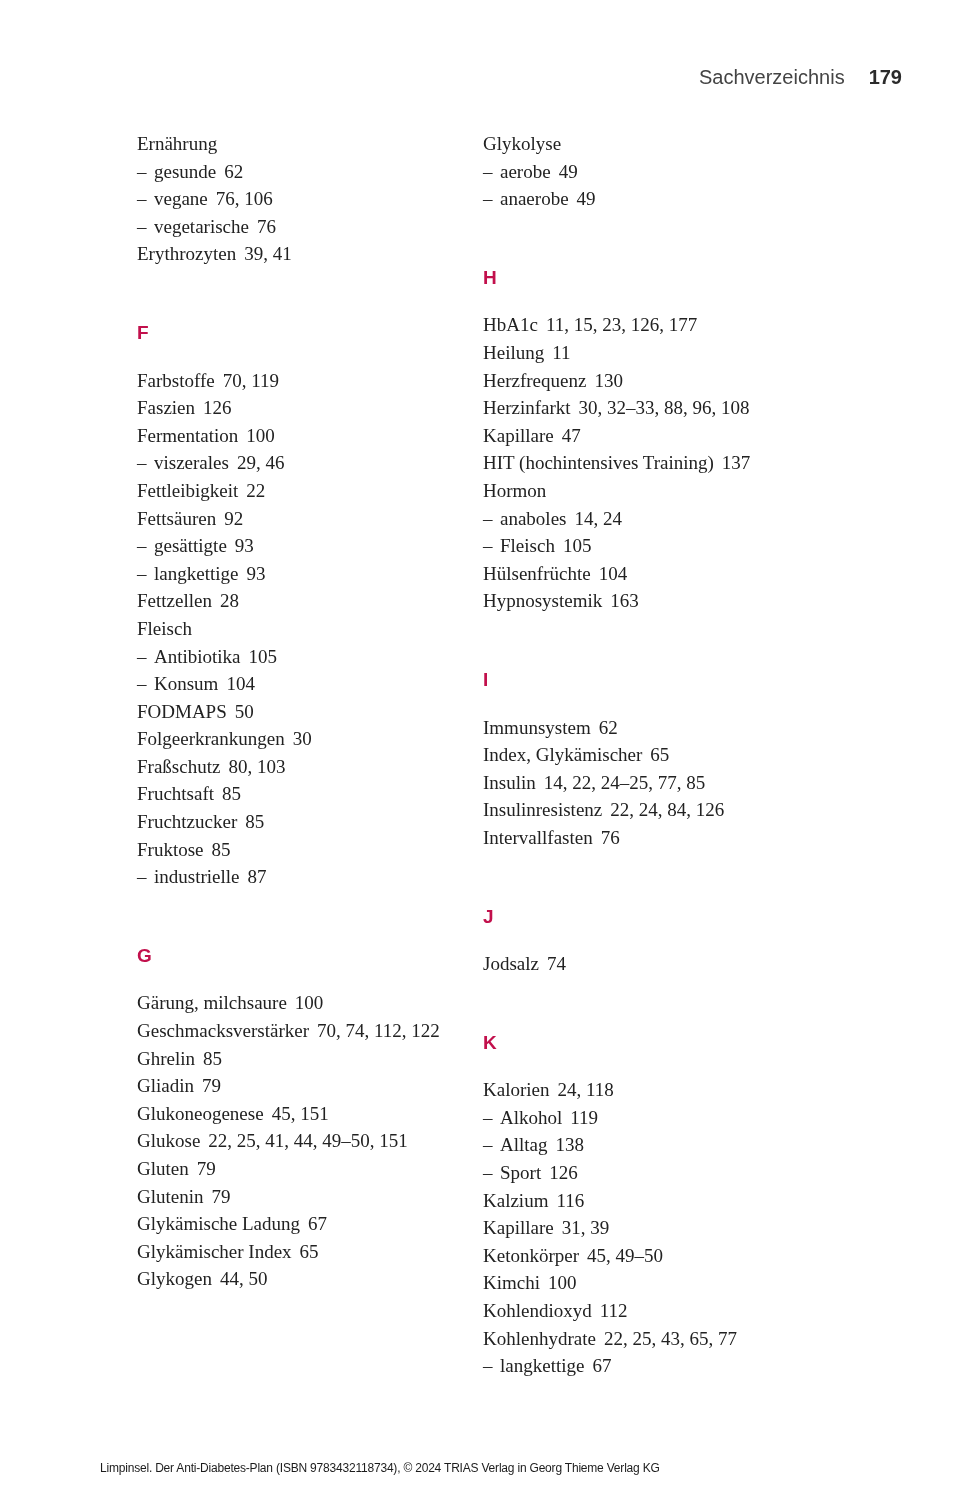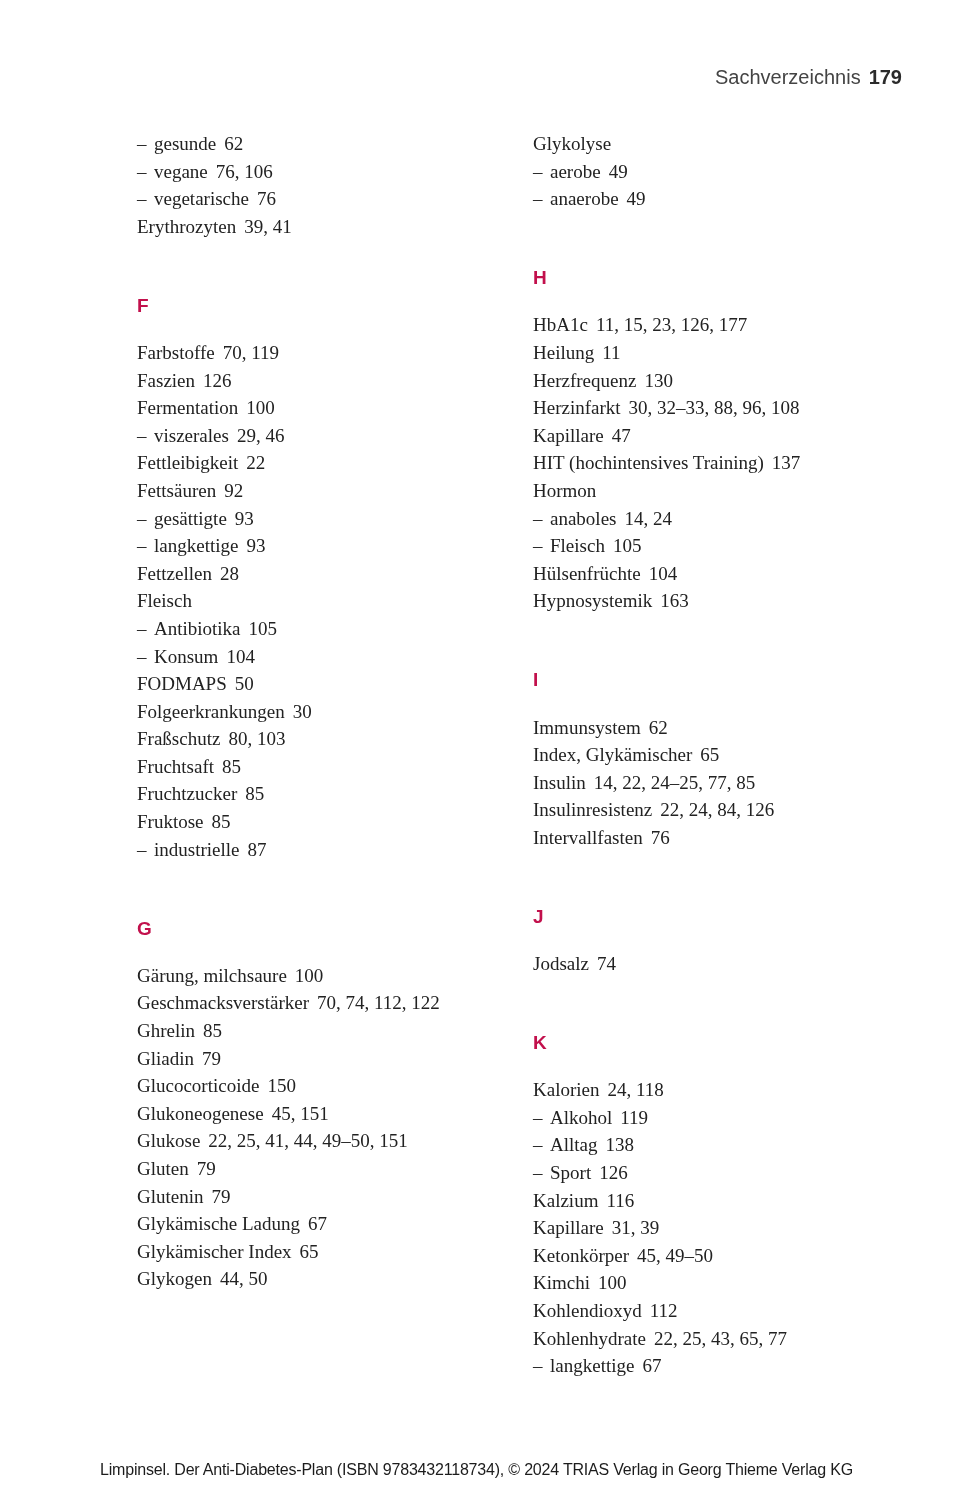--- a/index.html
+++ b/index.html
@@ -21,31 +21,31 @@
     top: 66px;
     right: 62px;
     font-family: "Liberation Sans", sans-serif;
     font-size: 20px;
     color: #444444;
     white-space: nowrap;
   }
   .page-header .header-num {
     font-weight: bold;
     color: #2b2b2b;
-    margin-left: 8px;
+    margin-left: 24px;
   }
   .col {
     position: absolute;
     top: 130px;
     width: 370px;
     font-size: 19px;
     line-height: 27.6px;
   }
   .col-left  { left: 137px; }
-  .col-right { left: 533px; }
+  .col-right { left: 483px; }
   .section-letter {
     font-family: "Liberation Sans", sans-serif;
     font-weight: bold;
     font-size: 19px;
     color: #c2104c;
     margin-top: 51.5px;
     margin-bottom: 19.5px;
   }
   .entry {
     white-space: nowrap;
@@ -55,36 +55,37 @@
     width: 17px;
   }
   .entry .pages {
     margin-left: 8px;
   }
   .page-footer {
     position: absolute;
     left: 100px;
     top: 1461px;
     font-family: "Liberation Sans", sans-serif;
-    font-size: 16px;
+    font-size: 12px;
     letter-spacing: -0.2px;
     color: #1c1c1c;
     white-space: nowrap;
   }
 </style>
 </head>
 <body>
 
 <div class="page">
 
   <div class="page-header">
     <span class="header-title">Sachverzeichnis</span><span class="header-num">179</span>
   </div>
 
   <div class="col col-left">
+      <div class="entry"><span class="term">Ernährung</span></div>
       <div class="entry sub"><span class="dash">–</span><span class="term">gesunde</span><span class="pages">62</span></div>
       <div class="entry sub"><span class="dash">–</span><span class="term">vegane</span><span class="pages">76, 106</span></div>
       <div class="entry sub"><span class="dash">–</span><span class="term">vegetarische</span><span class="pages">76</span></div>
       <div class="entry"><span class="term">Erythrozyten</span><span class="pages">39, 41</span></div>
       <div class="section-letter">F</div>
       <div class="entry"><span class="term">Farbstoffe</span><span class="pages">70, 119</span></div>
       <div class="entry"><span class="term">Faszien</span><span class="pages">126</span></div>
       <div class="entry"><span class="term">Fermentation</span><span class="pages">100</span></div>
       <div class="entry sub"><span class="dash">–</span><span class="term">viszerales</span><span class="pages">29, 46</span></div>
       <div class="entry"><span class="term">Fettleibigkeit</span><span class="pages">22</span></div>
@@ -100,21 +101,20 @@
       <div class="entry"><span class="term">Fraßschutz</span><span class="pages">80, 103</span></div>
       <div class="entry"><span class="term">Fruchtsaft</span><span class="pages">85</span></div>
       <div class="entry"><span class="term">Fruchtzucker</span><span class="pages">85</span></div>
       <div class="entry"><span class="term">Fruktose</span><span class="pages">85</span></div>
       <div class="entry sub"><span class="dash">–</span><span class="term">industrielle</span><span class="pages">87</span></div>
       <div class="section-letter">G</div>
       <div class="entry"><span class="term">Gärung, milchsaure</span><span class="pages">100</span></div>
       <div class="entry"><span class="term">Geschmacksverstärker</span><span class="pages">70, 74, 112, 122</span></div>
       <div class="entry"><span class="term">Ghrelin</span><span class="pages">85</span></div>
       <div class="entry"><span class="term">Gliadin</span><span class="pages">79</span></div>
-      <div class="entry"><span class="term">Glucocorticoide</span><span class="pages">150</span></div>
       <div class="entry"><span class="term">Glukoneogenese</span><span class="pages">45, 151</span></div>
       <div class="entry"><span class="term">Glukose</span><span class="pages">22, 25, 41, 44, 49–50, 151</span></div>
       <div class="entry"><span class="term">Gluten</span><span class="pages">79</span></div>
       <div class="entry"><span class="term">Glutenin</span><span class="pages">79</span></div>
       <div class="entry"><span class="term">Glykämische Ladung</span><span class="pages">67</span></div>
       <div class="entry"><span class="term">Glykämischer Index</span><span class="pages">65</span></div>
       <div class="entry"><span class="term">Glykogen</span><span class="pages">44, 50</span></div>
     </div>
   <div class="col col-right">
       <div class="entry"><span class="term">Glykolyse</span></div>

